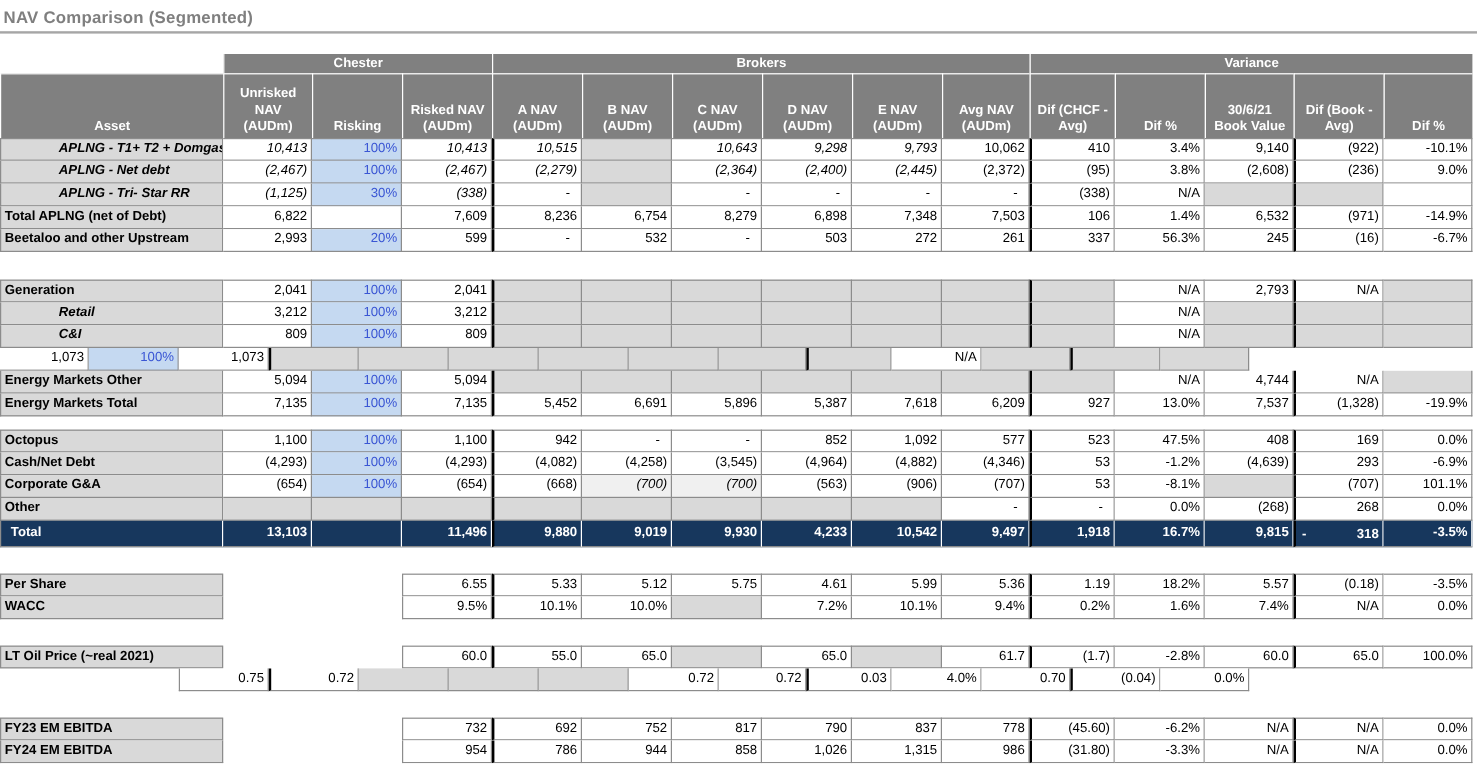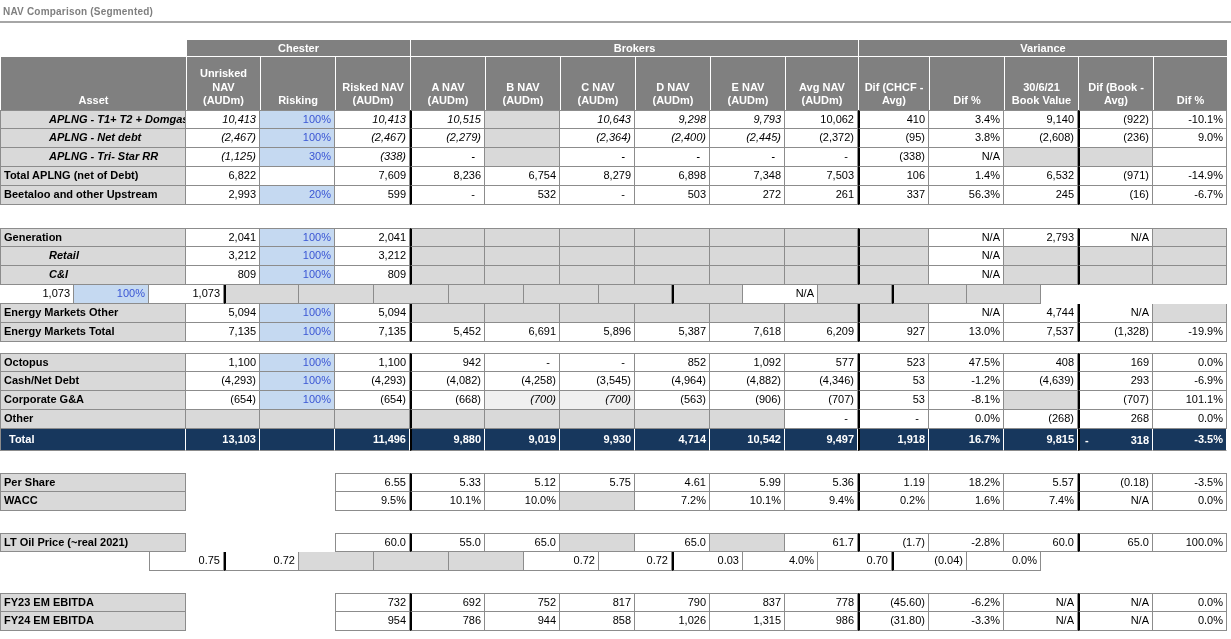--- a/index.html
+++ b/index.html
@@ -1,18 +1,18 @@
 <!DOCTYPE html>
 <html style="--header-bg: #808080; --label-bg: #d9d9d9; --empty-bg: #d9d9d9; --muted-bg: #f0f0f0; --total-bg: #17375d; --risking-bg: #c5d9f1; --risking-text: #3a56d4; --border: #8c8c8c; --title-color: #7f7f7f;"><head>
 <meta charset="utf-8">
 <style>
   html,body{margin:0;padding:0;background:#fff;}
   body{font-family:"Liberation Sans",sans-serif;}
   .page{width:1231px;position:relative;background:#fff;}
-  .title{font-size:10px;font-weight:bold;color:var(--title-color,#7f7f7f);padding:6px 0 4px 3px;letter-spacing:0.2px;}
+  .title{font-size:14px;font-weight:bold;color:var(--title-color,#7f7f7f);padding:6px 0 4px 3px;letter-spacing:0.2px;}
   .rule{border-bottom:2px solid #a6a6a6;width:1231px;}
   .tbl{margin-top:17px;}
   .hrow{display:flex;}
   .hspacer{width:186px;}
   .gcell{height:16px;background:var(--header-bg,#808080);color:#fff;font-weight:bold;font-size:11px;
          display:flex;align-items:center;justify-content:center;border-left:1px solid #fff;box-sizing:border-box;}
   .hcell{background:var(--header-bg,#808080);color:#fff;font-weight:bold;font-size:11px;height:54px;
          display:flex;align-items:flex-end;justify-content:center;text-align:center;white-space:pre-line;
          line-height:1.2;padding-bottom:3px;border-left:1px solid #fff;border-top:1px solid #fff;box-sizing:border-box;}
   .row{display:flex;}
@@ -337,21 +337,21 @@
         <div class="cell" style="width: 74px;">0.0%</div>
       </div>
       <div class="row row-total">
         <div class="cell lbl bl" style="width: 186px;">Total</div>
         <div class="cell" style="width: 74px;">13,103</div>
         <div class="cell" style="width: 75px;"></div>
         <div class="cell" style="width: 75px;">11,496</div>
         <div class="cell sep" style="width: 75px;">9,880</div>
         <div class="cell" style="width: 75px;">9,019</div>
         <div class="cell" style="width: 75px;">9,930</div>
-        <div class="cell" style="width: 75px;">4,714</div>
+        <div class="cell" style="width: 75px;">4,233</div>
         <div class="cell" style="width: 75px;">10,542</div>
         <div class="cell" style="width: 73px;">9,497</div>
         <div class="cell sep" style="width: 71px;">1,918</div>
         <div class="cell" style="width: 75px;">16.7%</div>
         <div class="cell" style="width: 74px;">9,815</div>
         <div class="cell c-split sep" style="width: 75px;">
           <span>-</span>
           <span>318</span>
         </div>
         <div class="cell" style="width: 74px;">-3.5%</div>

